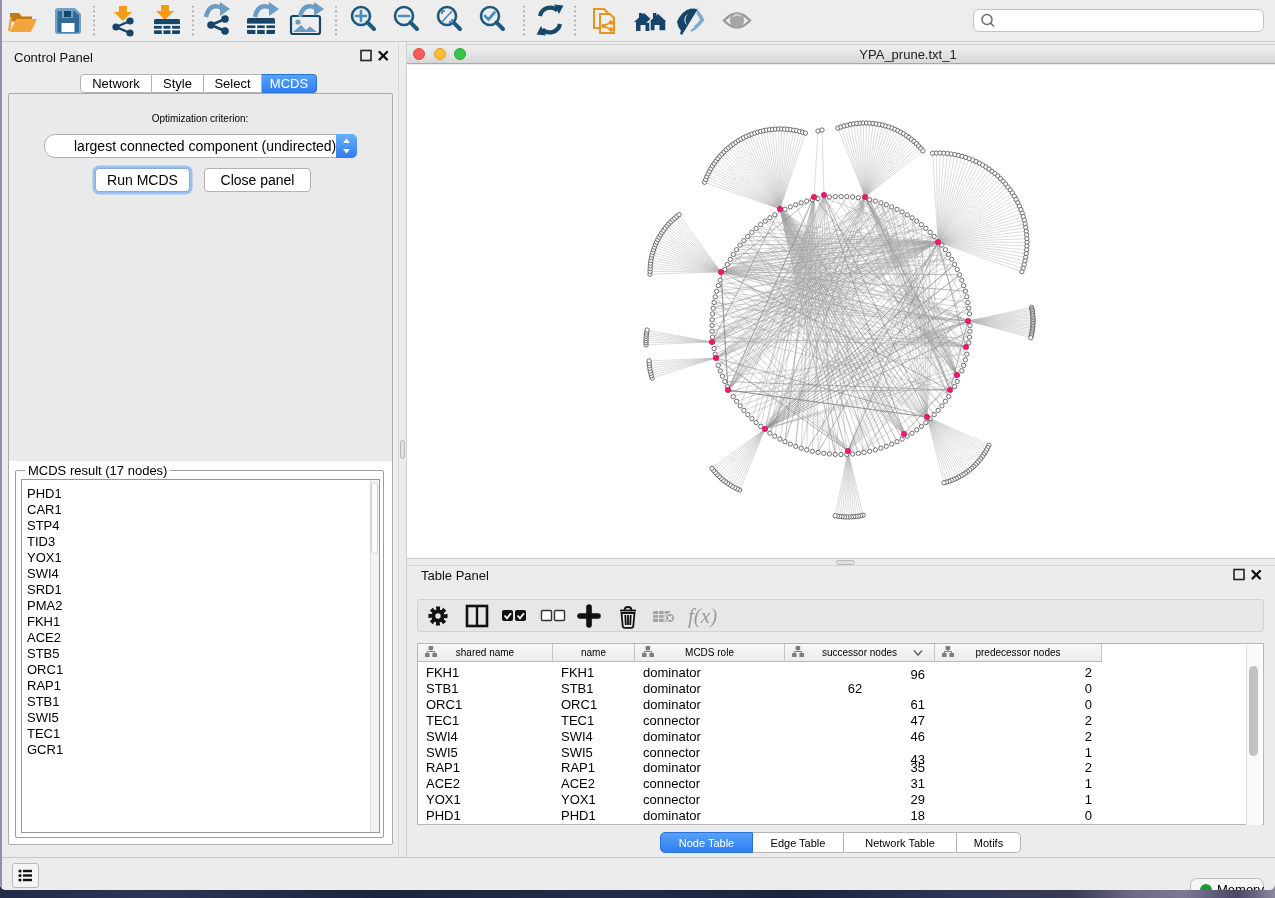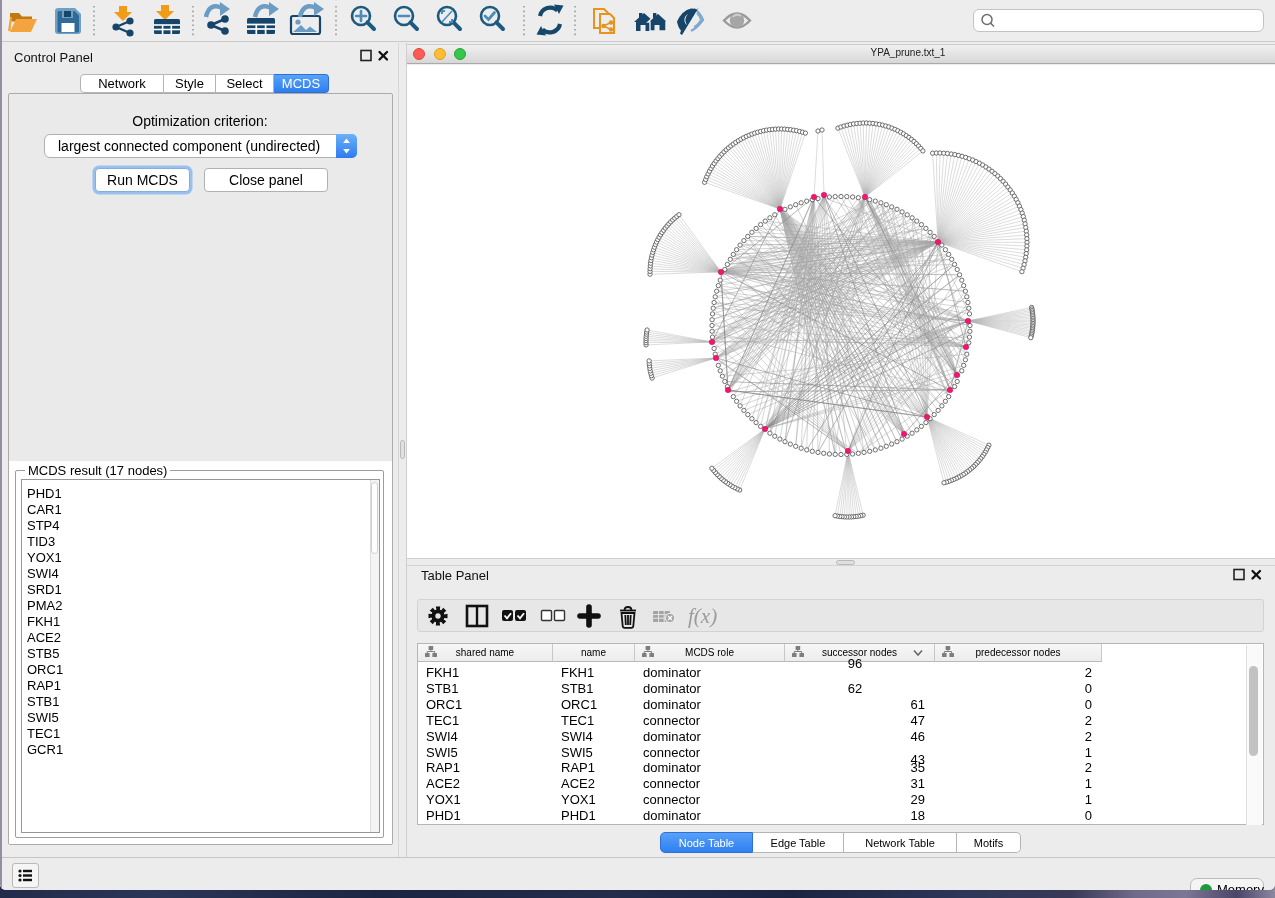--- a/index.html
+++ b/index.html
@@ -11,37 +11,37 @@
 #toolbar{position:absolute;left:0;top:0;width:1275px;height:42px;background:#ededed;border-bottom:1px solid #c9c9c9}
 #search{position:absolute;left:973px;top:9px;width:291px;height:23px;background:#fff;border:1px solid #c3c3c3;border-radius:6px}
 
 #cp-title{position:absolute;left:14px;top:50px;font-size:13px;color:#111}
 #tabs{position:absolute;left:80px;top:74px;height:19px;display:flex;font-size:13px}
 .tab{background:#fff;border:1px solid #b4b4b4;border-left:none;display:flex;align-items:center;justify-content:center;color:#000}
 .tab.first{border-left:1px solid #b4b4b4;border-radius:4px 0 0 4px}
 .tab.sel{background:linear-gradient(#58a2f8,#2e7ef1);border-color:#2e70d8;color:#fff;border-radius:0 4px 4px 0}
 #cp-pane{position:absolute;left:8px;top:93px;width:385px;height:752px;border:1px solid #ababab;border-radius:2px;background:#eaeaea}
 #cp-white{position:absolute;left:9px;top:461px;width:383px;height:383px;background:#fff}
-#opt-label{position:absolute;left:0;top:113px;width:400px;text-align:center;font-size:14px;color:#000}
-#dd{position:absolute;left:44px;top:134px;width:313px;height:24px;background:#fff;border:1px solid #b1b1b1;border-radius:6px;font-size:14px;line-height:22px;color:#000;padding-left:13px}
+#opt-label{position:absolute;left:0;top:113px;width:400px;text-align:center;font-size:10px;color:#000}
+#dd{position:absolute;left:44px;top:134px;width:313px;height:24px;background:#fff;border:1px solid #b1b1b1;border-radius:11px;font-size:14px;line-height:22px;color:#000;padding-left:29px}
 #dd-cap{position:absolute;right:-1px;top:-1px;width:21px;height:24px;background:linear-gradient(#6cb0f8,#2d7bf0);border-radius:0 5px 5px 0}
 .btn{position:absolute;height:24px;background:#fff;border:1px solid #b1b1b1;border-radius:4px;font-size:14px;text-align:center;line-height:22px;color:#000}
 #fieldset{position:absolute;left:15px;top:470px;width:369px;height:368px;border:1px solid #9e9e9e;border-radius:2px}
 #legend{position:absolute;left:9px;top:-8px;background:#fff;padding:0 3px;font-size:13px;color:#000}
 #listbox{position:absolute;left:5px;top:8px;width:359px;height:354px;background:#fff;border:1px solid #979797;font-size:13px;color:#000;overflow:hidden}
 .li{position:absolute;left:5px;height:16px;line-height:16px}
 #lb-sc{position:absolute;right:0;top:0;width:9px;height:100%;background:#f4f4f4;border-left:1px solid #dcdcdc}
 #lb-th{position:absolute;right:1px;top:2px;width:7px;height:72px;background:#fdfdfd;border:1px solid #cfcfcf;border-radius:4px}
 
 #vdiv{position:absolute;left:398px;top:43px;width:9px;height:814px;background:#ececec;border-left:1px solid #d6d6d6;border-right:1px solid #cfcfcf}
 #vgrip{position:absolute;left:1px;top:397px;width:5px;height:19px;background:#e0e0e0;border:1px solid #b9b9b9;border-radius:3px}
 
 #nettitle{position:absolute;left:407px;top:44px;width:868px;height:20px;background:linear-gradient(#f0f0f0,#d7d7d7);border-bottom:1px solid #a9a9a9;border-top:1px solid #ccc}
 .tl{position:absolute;top:48px;width:12px;height:12px;border-radius:50%}
-#net-name{position:absolute;top:47px;left:838px;width:140px;text-align:center;font-size:10px;color:#222}
+#net-name{position:absolute;top:47px;left:838px;width:140px;text-align:center;font-size:13px;color:#222}
 #netcanvas{position:absolute;left:407px;top:65px;width:868px;height:493px;background:#fff}
 
 #hdiv{position:absolute;left:407px;top:558px;width:868px;height:8px;background:#ececec;border-top:1px solid #cfcfcf;border-bottom:1px solid #d4d4d4}
 #hgrip{position:absolute;left:429px;top:1px;width:19px;height:5px;background:#e0e0e0;border:1px solid #b9b9b9;border-radius:3px}
 
 #tp-title{position:absolute;left:421px;top:568px;font-size:13px;color:#111}
 #tp-toolbar{position:absolute;left:417px;top:599px;width:847px;height:33px;background:#e7e7e7;border:1px solid #d2d2d2;border-radius:3px}
 #tbl{position:absolute;left:417px;top:643px;width:847px;height:182px;background:#fff;border:1px solid #b6b6b6}
 .th{position:absolute;top:0;height:18px;background:linear-gradient(#f7f7f7,#ececec);border-right:1px solid #c8c8c8;border-bottom:1px solid #b9b9b9;font-size:10px;color:#000;text-align:center;line-height:18px}
 .td{position:absolute;height:16px;font-size:13px;color:#000;line-height:16px}
@@ -199,34 +199,34 @@
 <svg class="abs" style="left:360px;top:49px" width="32" height="14">
 <rect x="1" y="1.5" width="10" height="10" fill="none" stroke="#222" stroke-width="1.6"></rect>
 <g stroke="#111" stroke-width="2.3" stroke-linecap="round">
         <line x1="19.5" y1="3" x2="27" y2="10.5"></line>
         <line x1="27" y1="3" x2="19.5" y2="10.5"></line>
       </g>
 </svg>
 <div id="cp-pane"></div>
 <div id="cp-white"></div>
 <div id="tabs">
-<div class="tab first" style="width:84px">Network</div>
+<div class="tab first" style="width:72px">Network</div>
 <div class="tab" style="width:52px">Style</div>
 <div class="tab" style="width:58px">Select</div>
 <div class="tab sel" style="width:55px">MCDS</div>
 </div>
 <div id="opt-label">Optimization criterion:</div>
 <div id="dd">largest connected component (undirected)<div id="dd-cap">
 <svg width="21" height="24">
           <path d="M10.5,4.5 l3.4,4.4 -6.8,0 z" fill="#fff"></path>
           <path d="M10.5,19.5 l3.4,-4.4 -6.8,0 z" fill="#fff"></path>
         </svg>
 </div></div>
 <div class="btn" style="left:95px;top:168px;width:95px;box-shadow:0 0 0 2.5px #99c0ef;border-color:#85aedd">Run MCDS</div>
-<div class="btn" style="left:204px;top:168px;width:124px">Close panel</div>
+<div class="btn" style="left:204px;top:168px;width:107px">Close panel</div>
 <div id="fieldset">
       <div id="legend">MCDS result (17 nodes)</div>
 <div id="listbox">
         <div class="li" style="top:6px">PHD1</div>
         <div class="li" style="top:22px">CAR1</div>
         <div class="li" style="top:38px">STP4</div>
         <div class="li" style="top:54px">TID3</div>
         <div class="li" style="top:70px">YOX1</div>
         <div class="li" style="top:86px">SWI4</div>
         <div class="li" style="top:102px">SRD1</div>
@@ -1239,21 +1239,21 @@
 </svg></div>
 <div id="tbl">
       <div class="th" style="left:0px;width:135px">shared name</div>
       <div class="th" style="left:135px;width:82px">name</div>
       <div class="th" style="left:217px;width:150px">MCDS role</div>
       <div class="th" style="left:367px;width:150px">successor nodes</div>
       <div class="th" style="left:517px;width:167px">predecessor nodes</div>
       <div class="td" style="left:8px;top:21.0px">FKH1</div>
       <div class="td" style="left:143px;top:21.0px">FKH1</div>
       <div class="td" style="left:225px;top:21.0px">dominator</div>
-      <div class="td" style="left:367px;top:12px;width:140px;text-align:center">96</div>
+      <div class="td" style="left:367px;top:23px;width:140px;text-align:right">96</div>
       <div class="td" style="left:517px;top:21.0px;width:157px;text-align:right">2</div>
       <div class="td" style="left:8px;top:36.9px">STB1</div>
       <div class="td" style="left:143px;top:36.9px">STB1</div>
       <div class="td" style="left:225px;top:36.9px">dominator</div>
       <div class="td" style="left:367px;top:36.9px;width:140px;text-align:center">62</div>
       <div class="td" style="left:517px;top:36.9px;width:157px;text-align:right">0</div>
       <div class="td" style="left:8px;top:52.8px">ORC1</div>
       <div class="td" style="left:143px;top:52.8px">ORC1</div>
       <div class="td" style="left:225px;top:52.8px">dominator</div>
       <div class="td" style="left:367px;top:52.8px;width:140px;text-align:right">61</div>

